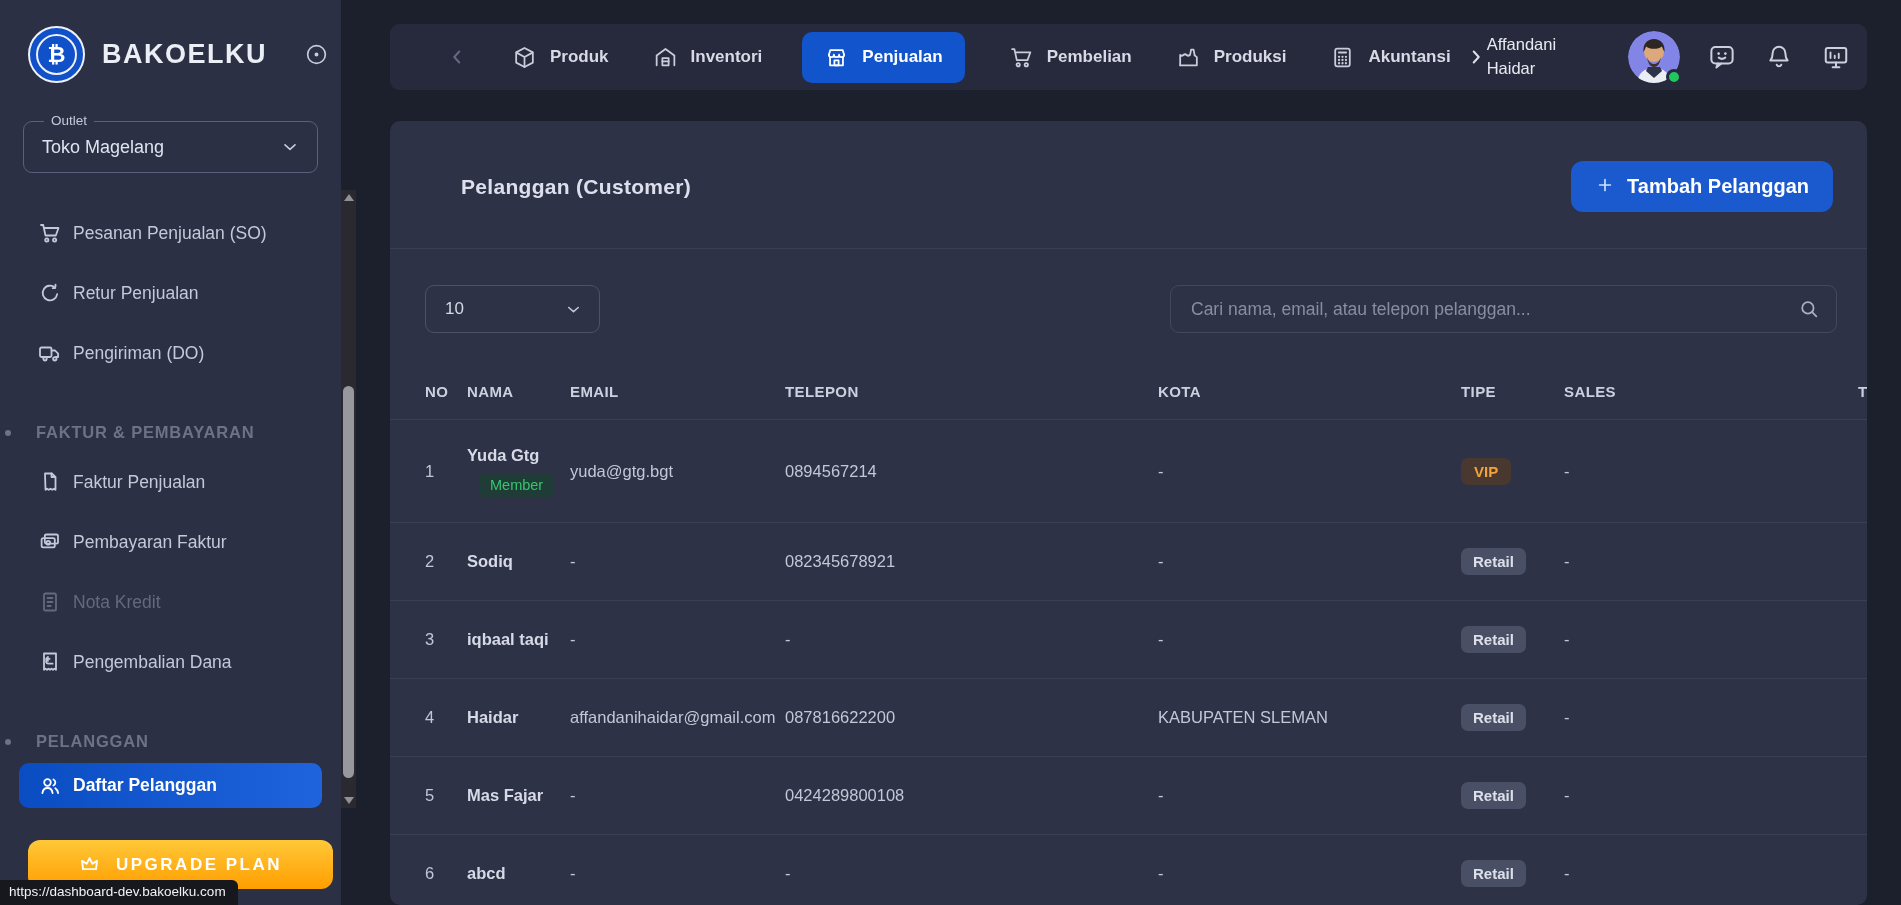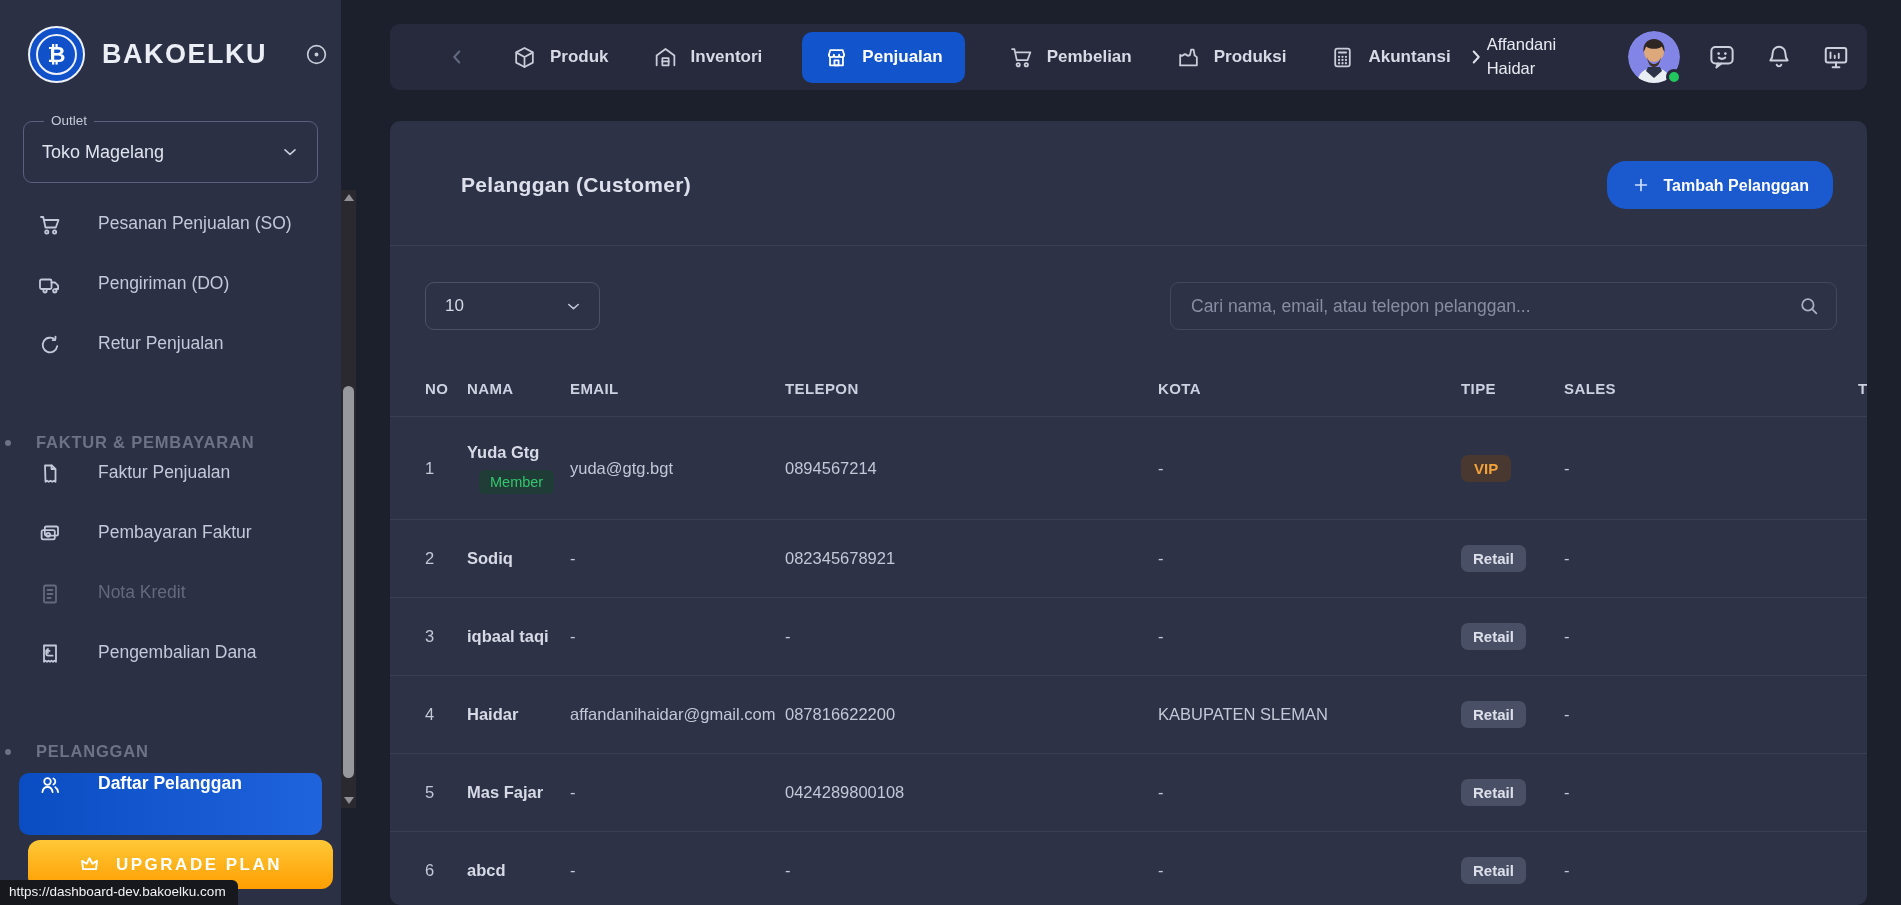--- a/index.html
+++ b/index.html
@@ -15,33 +15,33 @@
   
   .sidebar { position:absolute; left:0; top:0; width:341px; height:905px; background:#2b3044; }
   .brand-row { display:flex; align-items:center; gap:17px; padding:26px 12px 0 28px; }
   .logo { width:57px; height:57px; border-radius:50%; background:#1050c8; border:2px solid #eef1f9;
           display:flex; align-items:center; justify-content:center; flex:none; }
   .logo-inner { width:41px; height:41px; border-radius:50%; border:2px solid #eef1f9; background:#1050c8;
           display:flex; align-items:center; justify-content:center; color:#fff; font-weight:bold; font-size:22px; }
   .brand-title { font-size:27px; font-weight:bold; color:#eceef6; letter-spacing:1.5px; }
   .sidebar-toggle { margin-left:auto; width:25px; height:25px; color:#c9cdda; cursor:pointer; }
 
-  .outlet { position:relative; margin:38px 23px 0 23px; height:62px; border:1px solid #596080; border-radius:9px;
+  .outlet { position:relative; margin:38px 23px 0 23px; height:52px; border:1px solid #596080; border-radius:9px;
             display:flex; align-items:center; padding:0 17px 0 18px; cursor:pointer; }
   .outlet-label { position:absolute; top:-9px; left:20px; background:#2b3044; padding:0 7px; font-size:13.5px; color:#c6cad8; }
   .outlet-value { font-size:18px; color:#e0e3ee; }
   .outlet-chevron { margin-left:auto; width:20px; height:20px; color:#c6cad8; }
 
   #side-menu { margin-top:30px; }
-  .side-item { display:flex; align-items:flex-start; gap:36px; padding-left:38px; height:60px;
+  .side-item { display:flex; align-items:center; gap:11px; padding-left:38px; height:60px;
                color:#c4c8d8; font-size:17.5px; cursor:pointer; }
   .si-icon { width:24px; height:24px; flex:none; }
   .side-item.disabled { color:#646980; }
   .side-item.active { background:linear-gradient(90deg,#0a4dc2,#1f63dd); margin:2px 19px; border-radius:10px;
-                      padding-left:19px; height:62px; color:#fff; font-weight:600; }
+                      padding-left:19px; height:45px; color:#fff; font-weight:600; }
   .menu-section { position:relative; margin-top:30px; padding:10px 0 10px 36px; font-size:16.5px; font-weight:bold;
                   letter-spacing:0.8px; color:#6d7287; }
   .menu-section::before { content:""; position:absolute; left:5px; top:50%; margin-top:-3px;
                   width:6px; height:6px; border-radius:50%; background:#6d7287; }
 
   .upgrade { position:absolute; left:28px; bottom:16px; width:305px; height:49px; border:none; border-radius:12px;
              background:linear-gradient(180deg,#ffc838,#ff9e00);
              display:flex; align-items:center; justify-content:center; gap:14px;
              color:#fff; font-weight:bold; font-size:17px; letter-spacing:2.5px; cursor:pointer; }
   .crown { width:23px; height:23px; color:#fff; }
@@ -71,22 +71,22 @@
   .avatar { width:52px; height:52px; border-radius:50%; overflow:hidden; }
   .status-dot { position:absolute; right:-2px; bottom:-2px; width:16px; height:16px; border-radius:50%;
                 background:#22c55e; border:3px solid #262a3c; }
   .top-icon { width:30px; height:30px; color:#ccd0dd; cursor:pointer; flex:none; }
 
   
   .card { position:absolute; left:390px; top:121px; width:1477px; height:784px; background:#2d3246;
           border-radius:10px; overflow:hidden; }
   .card-head { display:flex; align-items:center; justify-content:space-between; padding:40px 34px 36px 35px; }
   .card-title { font-size:21px; font-weight:bold; color:#dde0ec; letter-spacing:0.3px;margin-left:36px; }
-  .add-btn { display:flex; align-items:flex-end; gap:12px; background:#1b59cf; color:#fff; font-weight:bold;
-             font-size:16px; border:none; border-radius:19px; padding:14px 24px; cursor:pointer; }
+  .add-btn { display:flex; align-items:flex-start; gap:12px; background:#1b59cf; color:#fff; font-weight:bold;
+             font-size:20px; border:none; border-radius:12px; padding:14px 24px; cursor:pointer; }
   .plus-icon { width:20px; height:20px; color:#cfe0ff; }
   .divider { height:1px; background:#3a3f55; }
 
   .controls { display:flex; align-items:center; justify-content:space-between; margin:36px 30px 0 35px; }
   .page-size { width:175px; height:48px; border:1px solid #4b5169; border-radius:9px; display:flex; align-items:center;
                padding:0 16px 0 19px; color:#d6d9e5; font-size:17px; cursor:pointer; background:transparent; }
   .ps-chevron { margin-left:auto; width:19px; height:19px; color:#c0c4d4; }
   .search-box { width:667px; height:48px; border:1px solid #424860; border-radius:9px; display:flex; align-items:center;
                 padding:0 16px 0 20px; }
   .search-input { flex:1; background:transparent; border:none; outline:none; color:#dfe2ee; font-size:17.5px;
@@ -146,36 +146,36 @@
             <path d="M3 4h2.2l2.3 10.5h10.3L20.5 7H6.3"></path>
             <circle cx="8.8" cy="19" r="1.6"></circle>
             <circle cx="16.6" cy="19" r="1.6"></circle>
           </svg>
         </span>
         <span>Pesanan Penjualan (SO)</span>
       </div>
       <div class="side-item">
         <span class="si-icon">
           <svg viewBox="0 0 24 24" fill="none" stroke="currentColor" stroke-width="1.8" stroke-linecap="round" stroke-linejoin="round">
+            <path d="M19.2 13.2a7.3 7.3 0 1 1-2-6.3"></path>
+            <path d="M17.5 3.6v3.6h-3.6" stroke-dasharray="2 2.4"></path>
+          </svg>
+        </span>
+        <span>Retur Penjualan</span>
+      </div>
+      <div class="side-item">
+        <span class="si-icon">
+          <svg viewBox="0 0 24 24" fill="none" stroke="currentColor" stroke-width="1.8" stroke-linecap="round" stroke-linejoin="round">
             <rect x="2" y="6.5" width="11.5" height="9.5" rx="1.5"></rect>
             <path d="M13.5 9.5h3.6l3 3.2v3.3h-2.2"></path>
             <circle cx="7" cy="17.8" r="1.7"></circle>
             <circle cx="16.8" cy="17.8" r="1.7"></circle>
           </svg>
         </span>
         <span>Pengiriman (DO)</span>
-      </div>
-      <div class="side-item">
-        <span class="si-icon">
-          <svg viewBox="0 0 24 24" fill="none" stroke="currentColor" stroke-width="1.8" stroke-linecap="round" stroke-linejoin="round">
-            <path d="M19.2 13.2a7.3 7.3 0 1 1-2-6.3"></path>
-            <path d="M17.5 3.6v3.6h-3.6" stroke-dasharray="2 2.4"></path>
-          </svg>
-        </span>
-        <span>Retur Penjualan</span>
       </div>
       <div class="menu-section">FAKTUR &amp; PEMBAYARAN</div>
       <div class="side-item">
         <span class="si-icon">
           <svg viewBox="0 0 24 24" fill="none" stroke="currentColor" stroke-width="1.8" stroke-linecap="round" stroke-linejoin="round">
             <path d="M7 3.5h6.8L17.5 7v12.8l-1.5-1.1-1.7 1.1-1.8-1.1-1.8 1.1-1.7-1.1-1.5 1.1z"></path>
             <path d="M13.5 3.5V7h3.6"></path>
           </svg>
         </span>
         <span>Faktur Penjualan</span>

